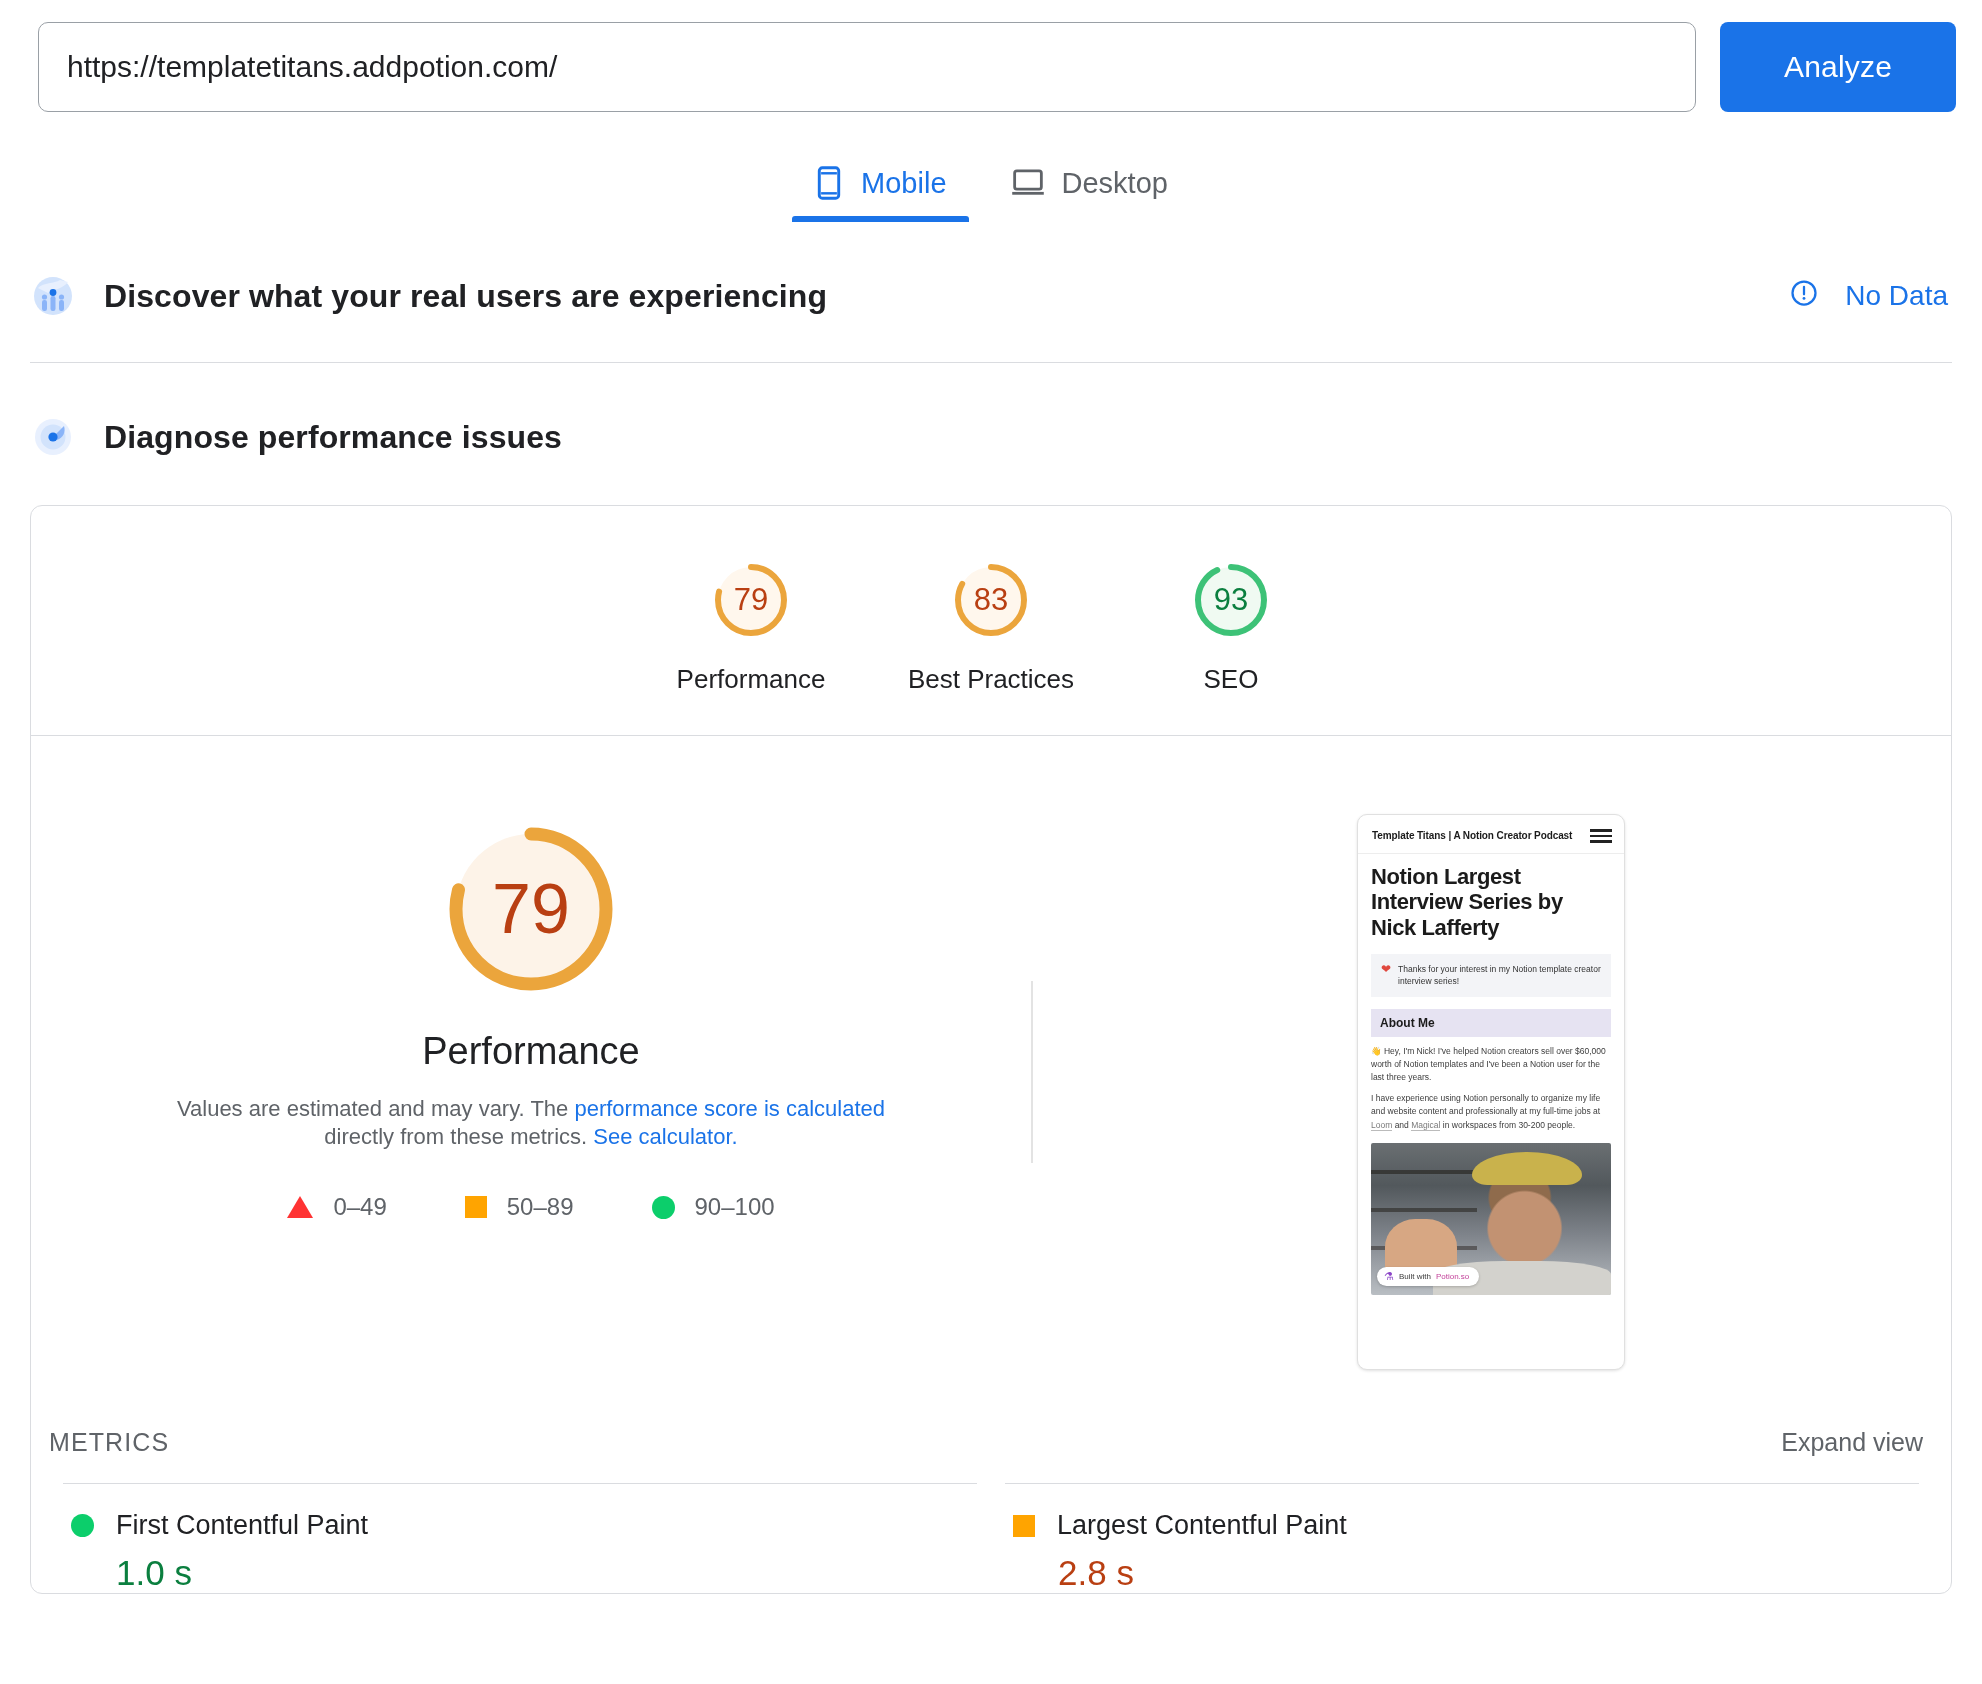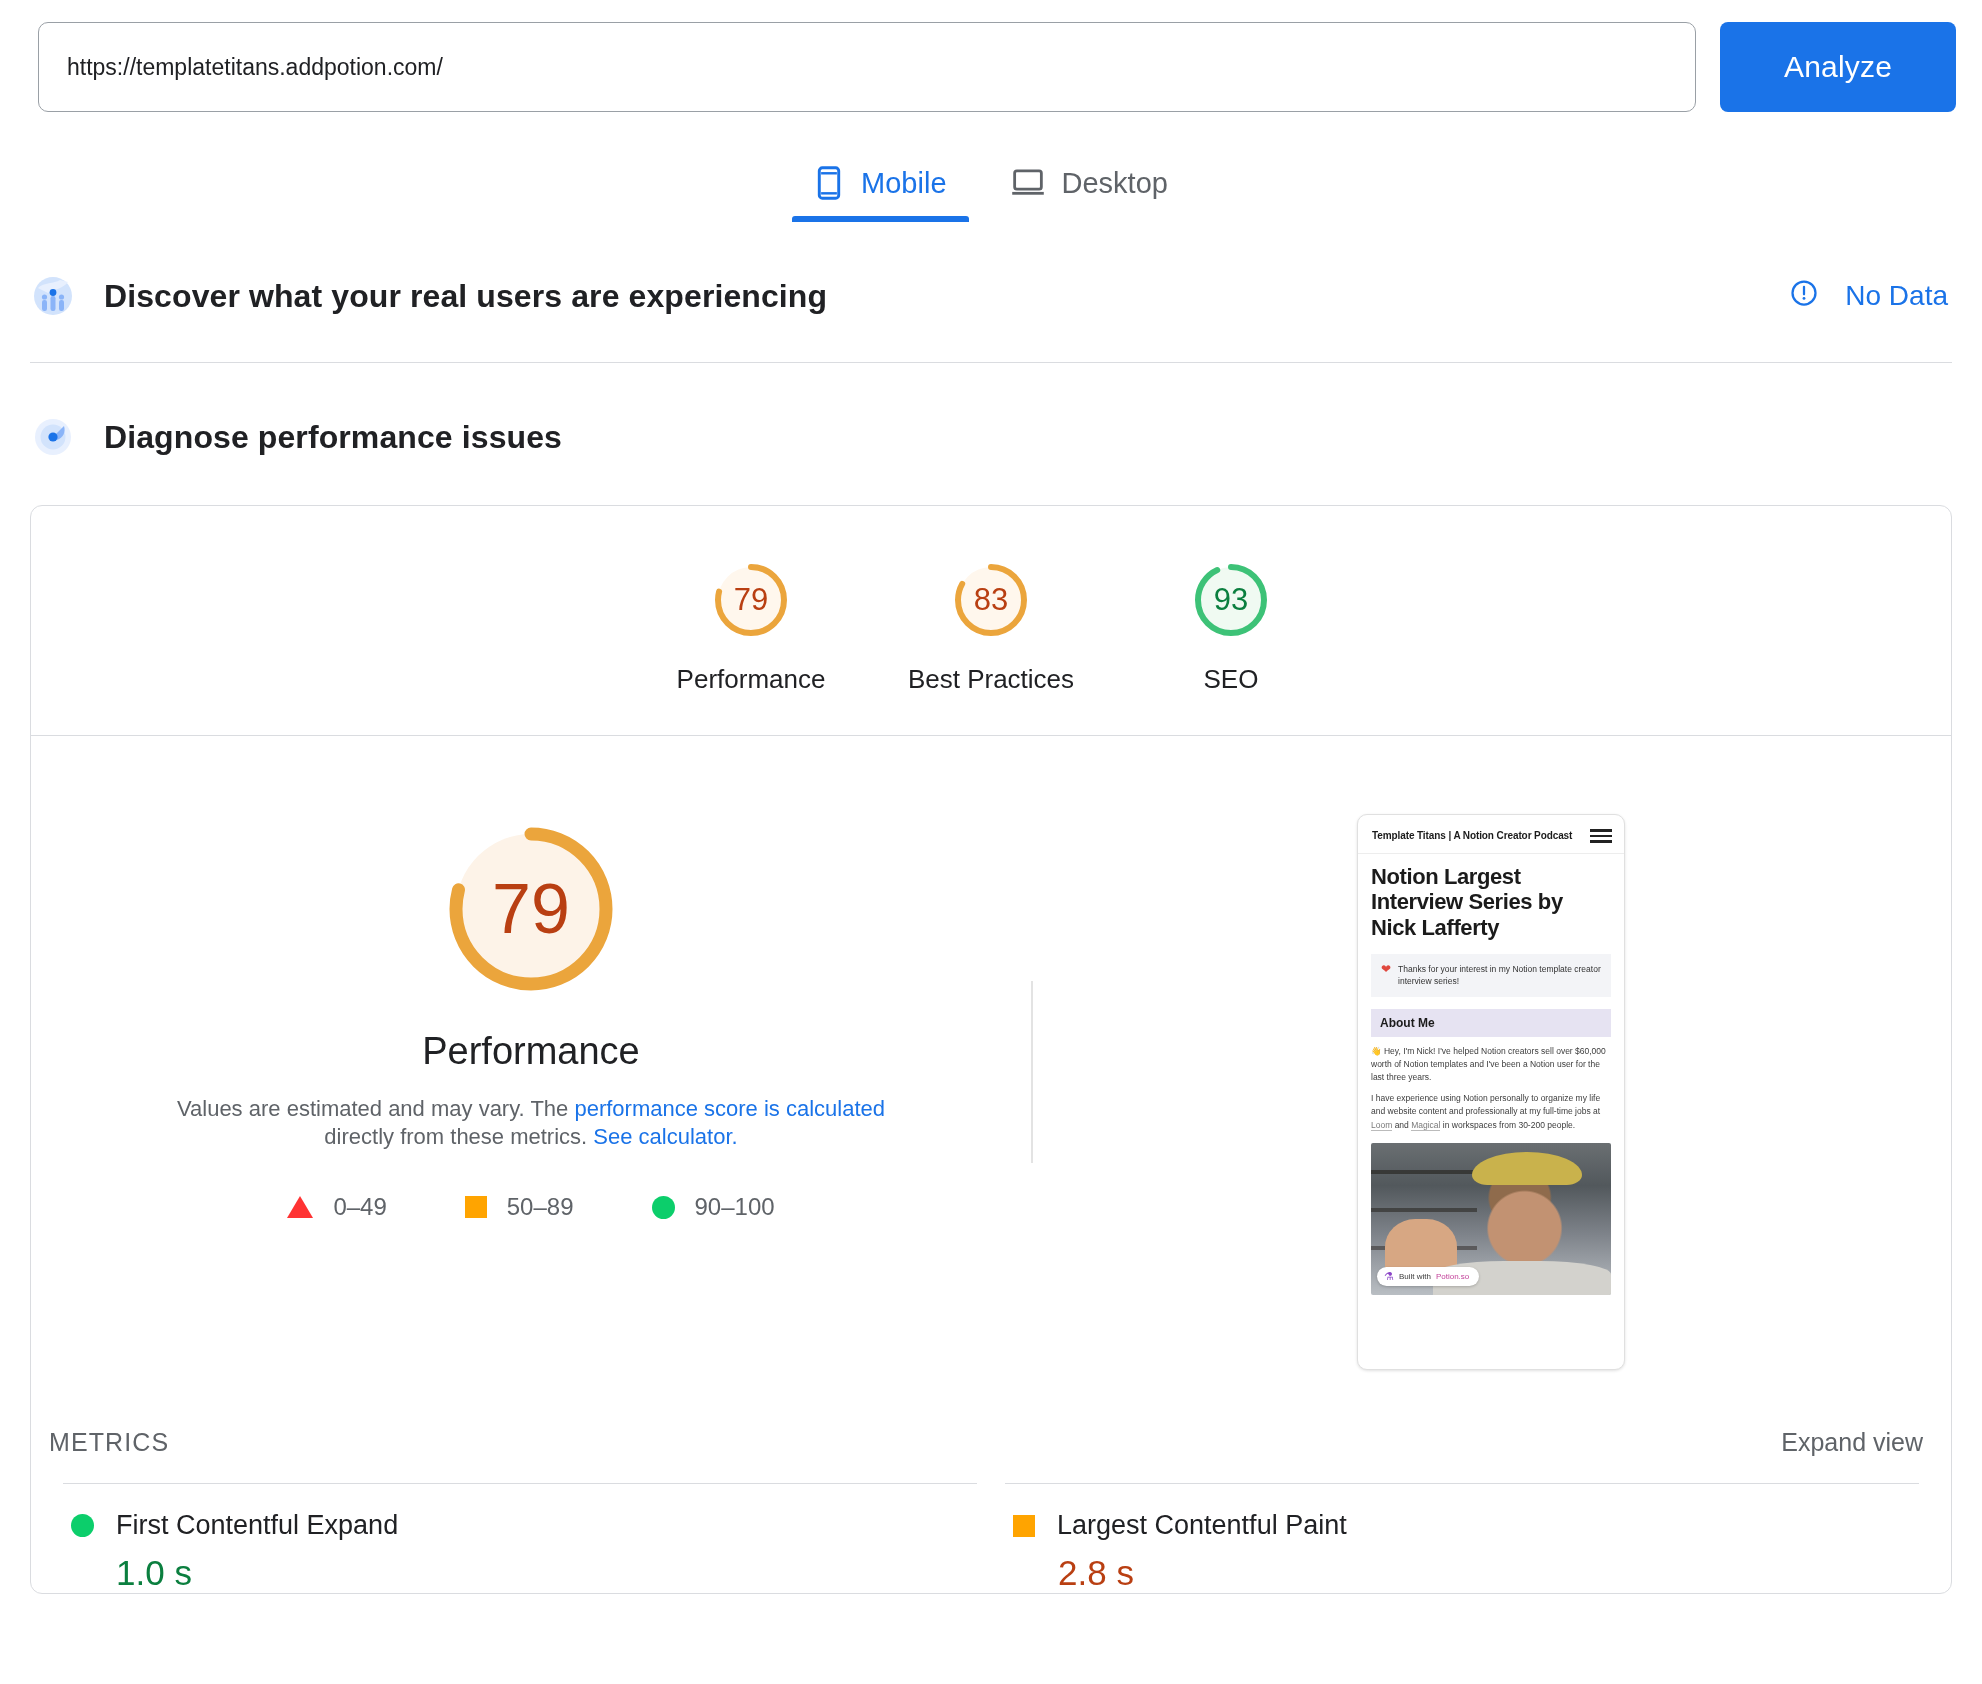--- a/index.html
+++ b/index.html
@@ -18,21 +18,21 @@
     align-items: flex-start;
     gap: 24px;
     padding: 22px 26px 0 38px;
   }
   .url-input {
     flex: 1;
     height: 90px;
     border: 1px solid #9aa0a6;
     border-radius: 10px;
     padding: 16px 28px;
-    font-size: 23px;
+    font-size: 30px;
     font-family: "Liberation Sans", sans-serif;
     color: #202124;
     background: #fff;
     line-height: 88px;
     outline: none;
   }
   .analyze-btn {
     width: 236px;
     height: 90px;
     background: #1a73e8;
@@ -519,21 +519,21 @@
     <span class="metrics-title">METRICS</span>
     <span class="spacer"></span>
     <span class="expand-view">Expand view</span>
   </div>
 
   <div class="metrics-grid">
     <div class="metric-col">
       <div class="mc-inner">
         <div class="metric-row">
           <span class="m-dot"></span>
-          <span class="m-name">First Contentful Expand</span>
+          <span class="m-name">First Contentful Paint</span>
         </div>
         <div class="m-value" style="color:#0b7f3f">1.0 s</div>
       </div>
     </div>
     <div class="metric-col">
       <div class="mc-inner">
         <div class="metric-row">
           <span class="m-sq"></span>
           <span class="m-name">Largest Contentful Paint</span>
         </div>

